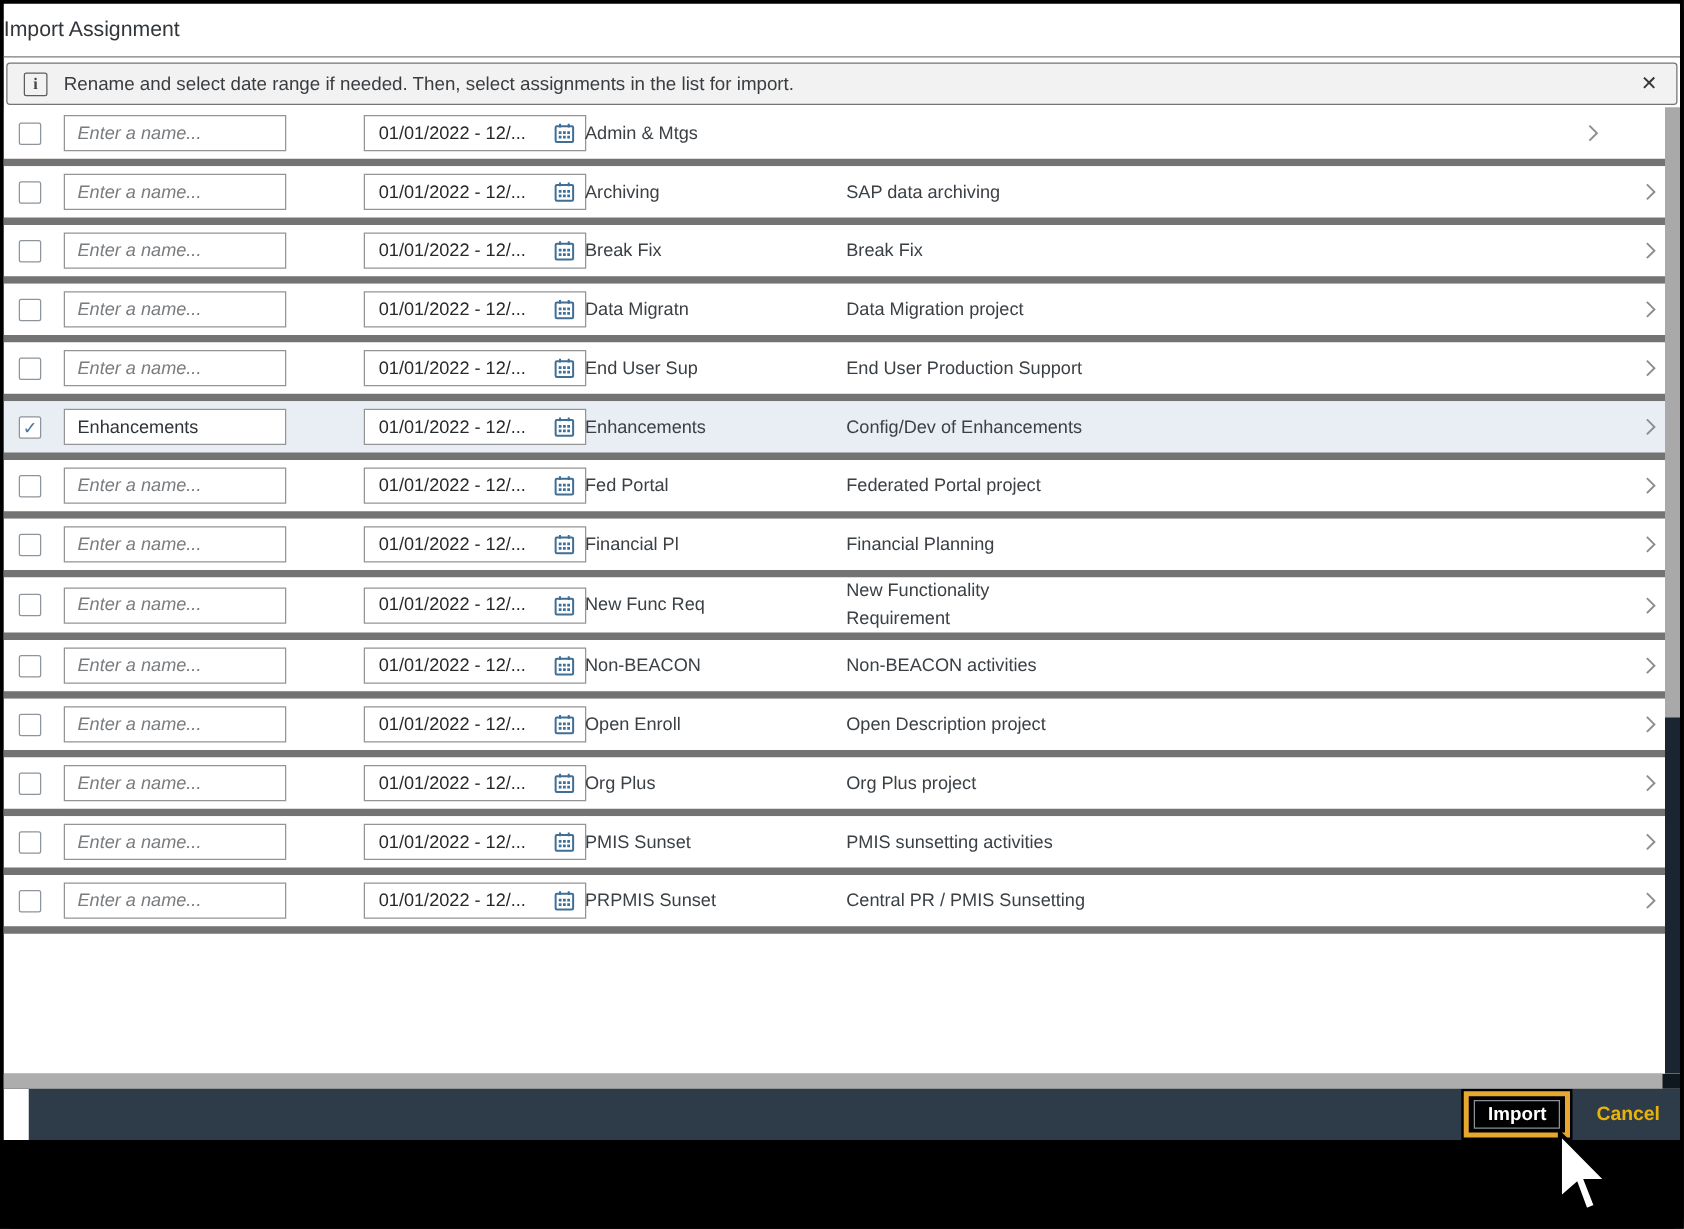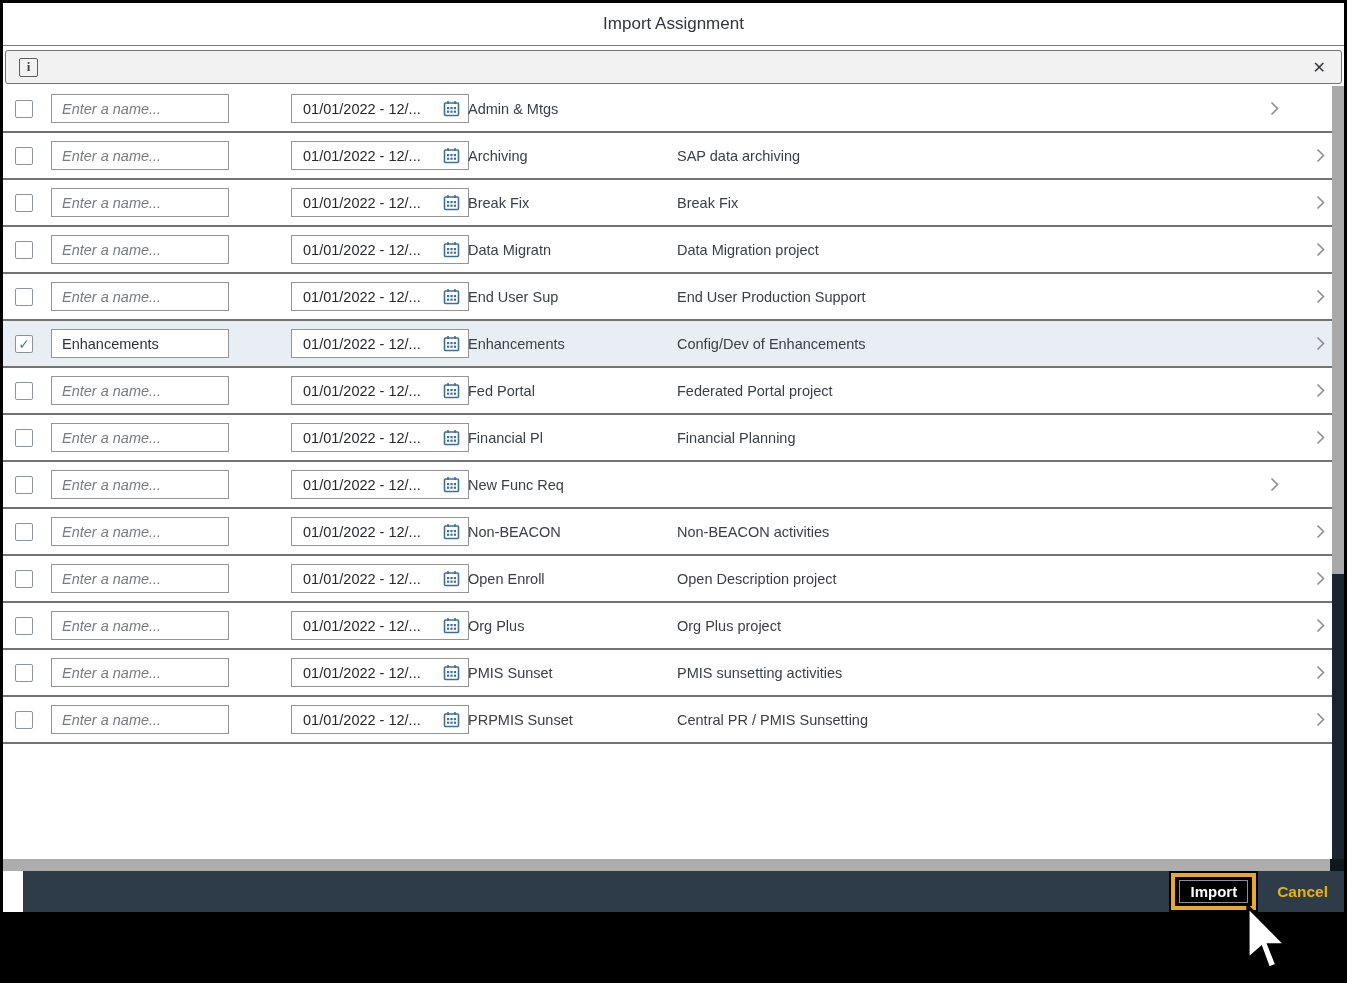--- a/index.html
+++ b/index.html
@@ -7,21 +7,21 @@
   .screen {
     position:relative; width:1347px; height:983px; background:#000;
     border-radius:10px; overflow:hidden;
     font-family:"Liberation Sans", sans-serif; color:#32363a;
   }
   .dialog {
     position:absolute; left:3px; top:3px; width:1341px; height:909px;
     background:#fff; display:flex; flex-direction:column;
   }
   
-  .title-bar { height:43px; flex:none; display:flex; align-items:center; justify-content:center; border-bottom:1px solid #7e7e7e; }
+  .title-bar { height:43px; flex:none; display:flex; align-items:center; justify-content:flex-start; border-bottom:1px solid #7e7e7e; }
   .title-bar h1 { margin:0; font-size:17px; font-weight:normal; color:#32363a; }
   
   .info-strip {
     flex:none; margin:4px 2px 2px 2px; height:34px; background:#f2f2f2;
     border:1px solid #737373; border-radius:3px;
     display:flex; align-items:center; padding:0 13px; gap:13px;
   }
   .info-icon {
     width:19px; height:19px; flex:none; border:1.5px solid #5d5d5d; border-radius:2px;
     display:flex; align-items:center; justify-content:center;
@@ -30,21 +30,21 @@
   .info-text { font-size:15px; color:#3a3d40; }
   .close-btn { margin-left:auto; background:none; border:none; font-size:16px; color:#32363a; cursor:pointer; padding:0 2px; }
   
   .grid-cols { display:grid; grid-template-columns:48px 208px 209px 209px 207px 210px 204px 1fr; align-items:center; }
   .thead {
     flex:none; height:52px; background:#f5f5f5; border-bottom:1px solid #cdcdcd;
     font-size:14.5px; color:#2f3337; line-height:19px;
   }
   .thead .hwrap { max-width:125px; }
   .tbody { position:relative; flex:1 1 auto; overflow:hidden; }
-  .row { border-bottom:2px solid #737373; min-height:47px; background:#fff; }
+  .row { border-bottom:6px solid #737373; min-height:47px; background:#fff; }
   .row.selected { background:#e9eef4; }
   .checkbox {
     width:18px; height:18px; margin-left:12px; background:#fff;
     border:1.5px solid #8d949b; border-radius:2px;
     display:flex; align-items:center; justify-content:center;
     font-size:14px; color:#4878a8; cursor:pointer;
   }
   .row.selected .checkbox { border-color:#7b8price7a8; }
   .name-input {
     width:178px; height:29px; border:1px solid #949494; background:#fff;
@@ -87,20 +87,21 @@
 
 <div class="screen">
   <div class="dialog">
 
     <div class="title-bar">
       <h1>Import Assignment</h1>
     </div>
 
     <div class="info-strip">
       <span class="info-icon">i</span>
+      <span class="info-text">Rename and select date range if needed. Then, select assignments in the list for import.</span>
       <button class="close-btn">✕</button>
     </div>
 
 
     <div class="tbody" id="tbody">
       <div class="row grid-cols">
     <div>
             <span class="checkbox row-check"></span>
           </div>
     <div><input class="name-input" placeholder="Enter a name..." style=""></div>
@@ -395,20 +396,21 @@
                   <rect x="7.4" y="7" width="2.2" height="2.2"></rect>
                   <rect x="10.8" y="7" width="2.2" height="2.2"></rect>
             <rect x="4" y="10.6" width="2.2" height="2.2"></rect>
                   <rect x="7.4" y="10.6" width="2.2" height="2.2"></rect>
                   <rect x="10.8" y="10.6" width="2.2" height="2.2"></rect>
           </g>
         </svg>
       </div>
     </div>
     <div class="cell-text abbr">New Func Req</div>
+    <div class="cell-text desc">New Functionality Requirement</div>
     <div class="cell-text act-abbr"></div>
     <div class="cell-text act-desc"></div>
     <div class="chev-cell">
       <span class="chevron">
         <svg width="9" height="15" viewBox="0 0 9 15">
                 <polyline points="1.5,1.5 7.5,7.5 1.5,13.5" fill="none" stroke="#8e8e8e" stroke-width="1.6"></polyline>
               </svg>
       </span>
     </div>
   </div>

